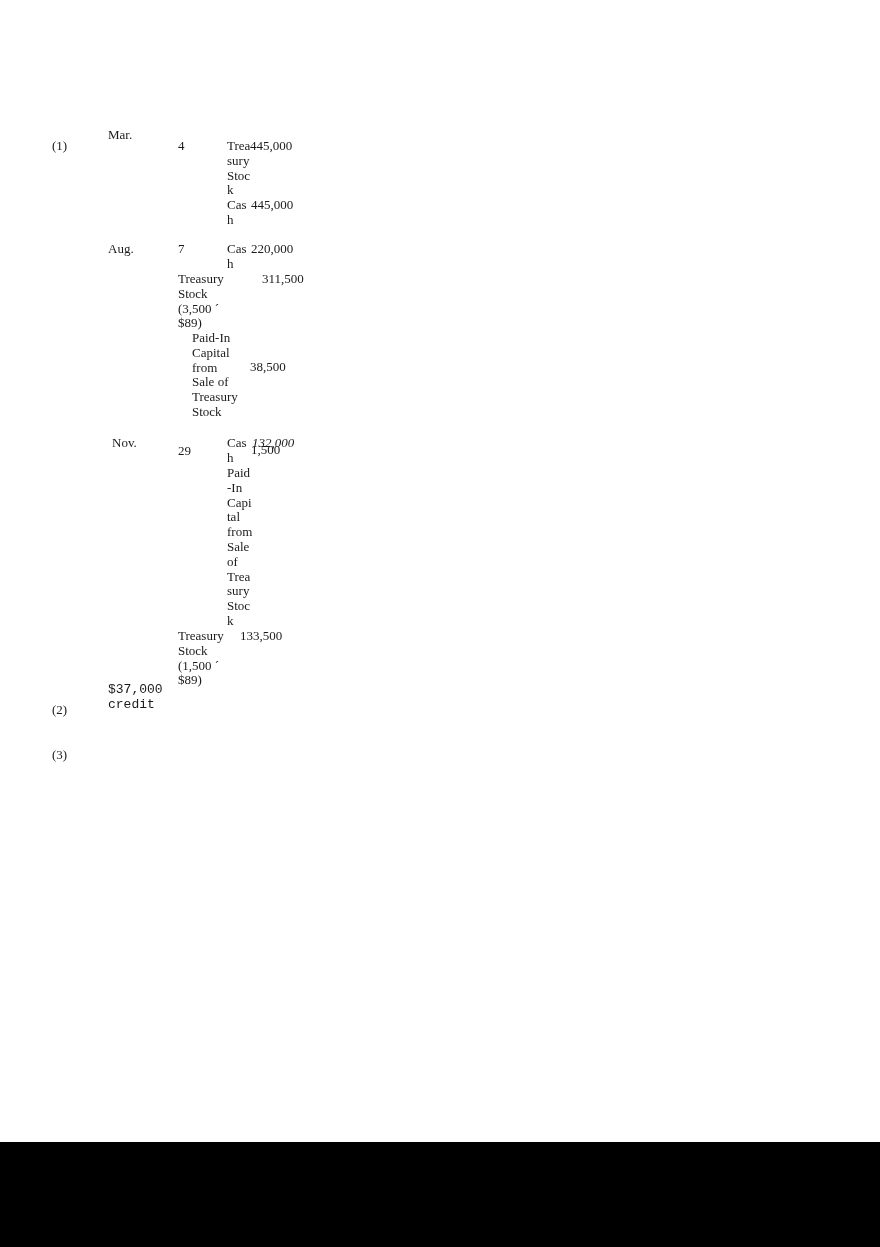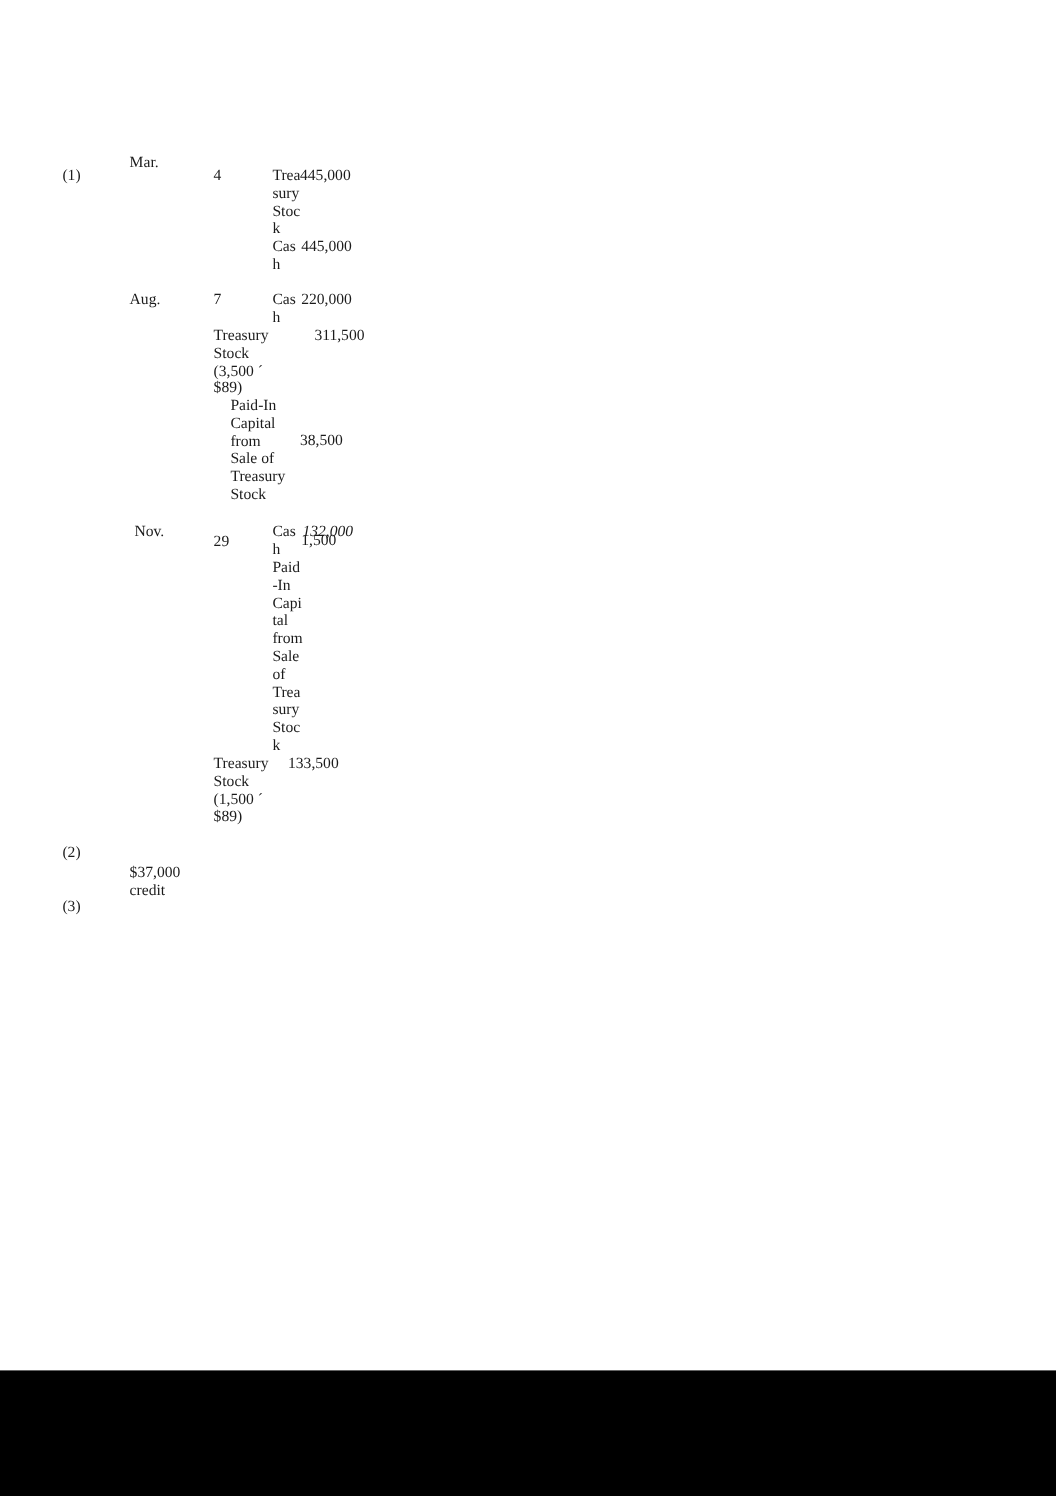--- a/index.html
+++ b/index.html
@@ -50,21 +50,21 @@
   .nov-month   { left: 112px; top: 436px; }
   .nov-day     { left: 178px; top: 444px; }
   .nov-d1acct  { left: 227px; top: 436px; }
   .nov-d1amt   { left: 252px; top: 436px; font-style: italic; }
   .nov-d2acct  { left: 227px; top: 466px; }
   .nov-d2amt   { left: 251px; top: 443px; }
   .nov-cacct   { left: 178px; top: 629px; }
   .nov-camt    { left: 240px; top: 629px; }
 
   .n2          { left: 52px;  top: 703px; }
-  .t2          { left: 108px; top: 720px; }
+  .t2          { left: 108px; top: 683px; font-family: Liberation Mono, monospace; }
   .n3          { left: 52px;  top: 748px; }
   .t3          { left: 108px; top: 748px; }
 </style>
 </head>
 <body>
 
 <div class="page">
 
   <div class="tb n1">(1)</div>
 

